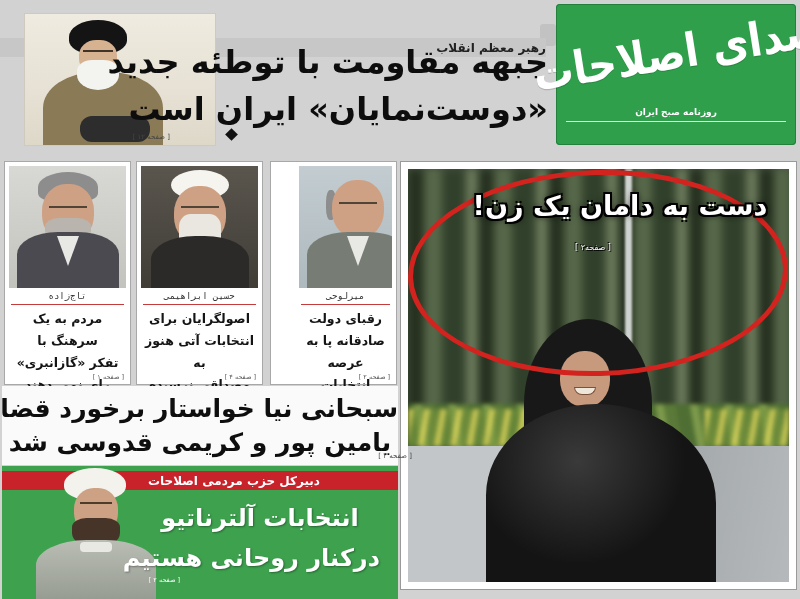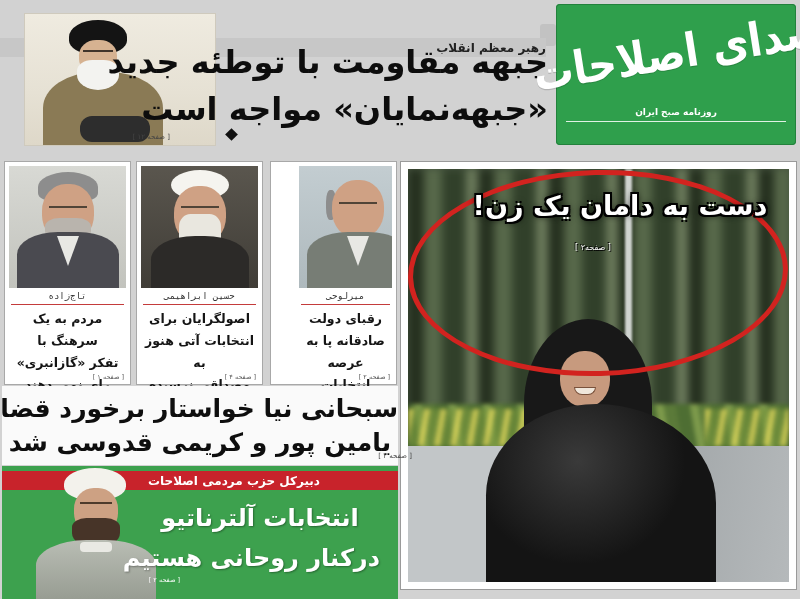--- a/index.html
+++ b/index.html
@@ -189,21 +189,21 @@
   <div class="abs lead-photo">
     <div class="kh-body"></div>
     <div class="kh-arm"></div>
     <div class="kh-turban"></div>
     <div class="kh-face"></div>
     <div class="kh-glasses"></div>
     <div class="kh-beard"></div>
   </div>
   <div class="abs lead-headline">
     <div class="l">جبهه مقاومت با توطئه جدید</div>
-    <div class="l">«جبهه‌نمایان» مواجه است</div>
+    <div class="l">«دوست‌نمایان» ایران است</div>
   </div>
   <div class="abs lead-ref">[ صفحه ۱۲ ]</div>
   <div class="abs diamond-icon"></div>
 
   <div class="abs card" style="right:403px;padding-left:28px;">
     <div class="photo p-bg-a">
       <div class="po-hair-side"></div>
       <div class="po-hair-side r"></div>
       <div class="po-head"></div>
       <div class="po-glasses"></div>

